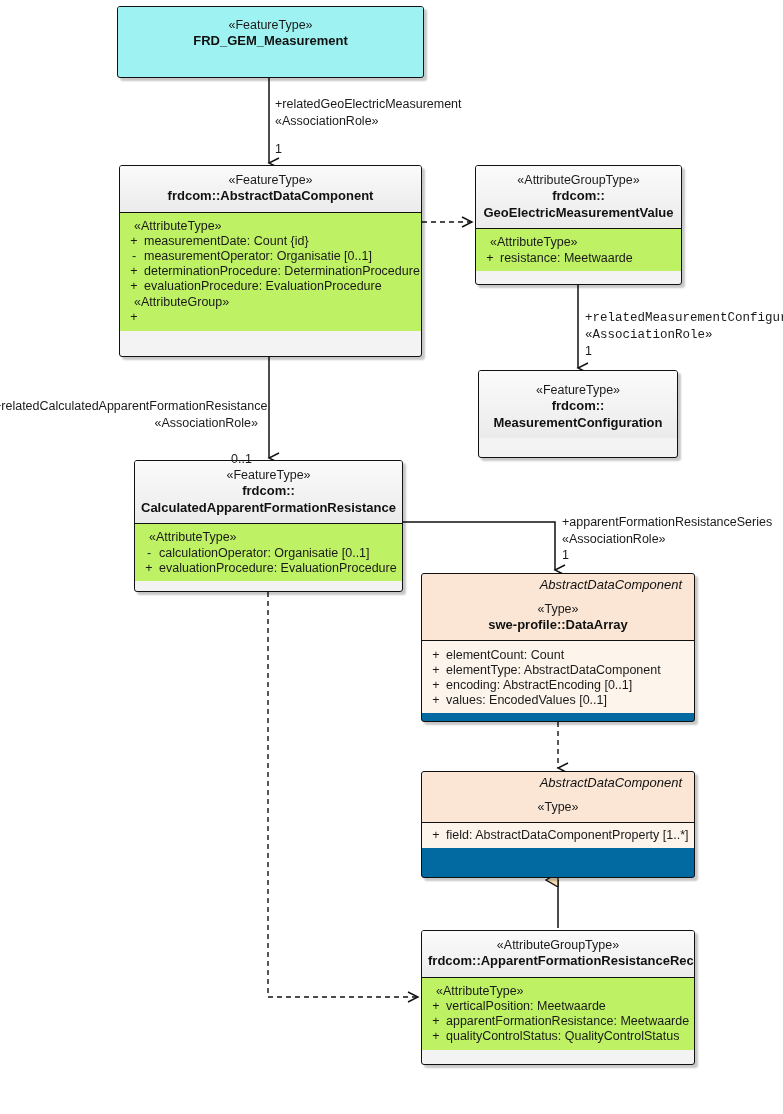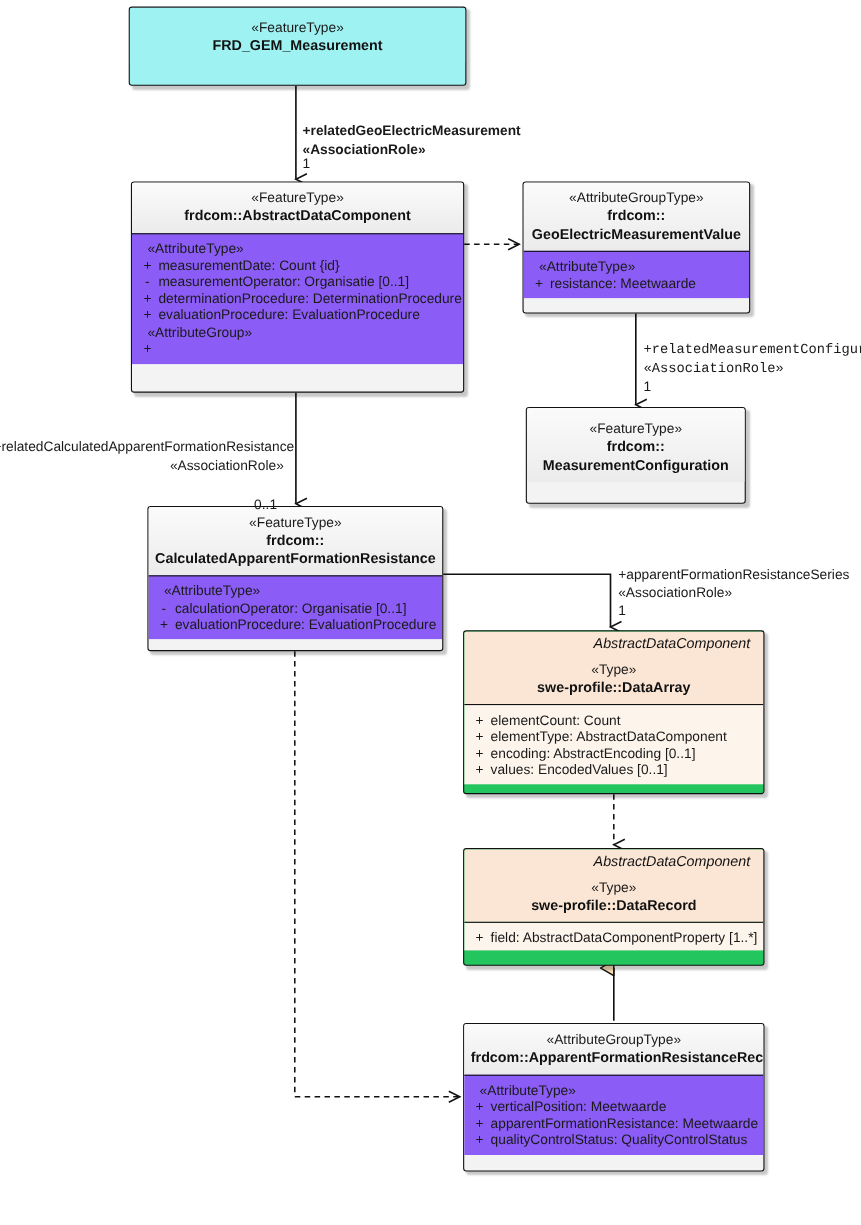--- a/index.html
+++ b/index.html
@@ -76,22 +76,22 @@
     text-align: center;
     flex: 0 0 20px;
   }
   .attr .txt { flex: 1 1 auto; }
 
   
   .tint-cyan   { background: #9ff2f2; }
   .tint-cyan .box-header { background: #9ff2f2; }
   .tint-grey   { background: #f3f3f3; }
   .tint-grey .box-header { background: linear-gradient(to bottom,#fbfbfb,#ebebeb); }
-  .tint-grey .box-body { background: #8b5cf6; }
-  .tint-peach  { background: #22c55e; }
+  .tint-grey .box-body { background: #bef264; }
+  .tint-peach  { background: #0369a1; }
   .tint-peach .box-header { background: #fbe6d5; }
   .tint-peach .box-body  { background: #fdf4ec; }
 
   .edge-label {
     position: absolute;
     font-size: 12.5px;
     color: #1a1a1a;
     white-space: nowrap;
     line-height: 1.33;
   }
@@ -240,21 +240,20 @@
         <span class="vis">+</span>
         <span class="txt">values: EncodedValues [0..1]</span>
       </div>
     </div>
   </div>
 
   <div class="uml-box tint-peach" style="left:421px; top:771px; width:274px; height:107px;">
     <div class="box-header" style="padding-top:0;">
       <div class="abstract-name">AbstractDataComponent</div>
       <div class="stereo" style="margin-top:7px;">«Type»</div>
-      <div class="clsname">swe-profile::DataRecord</div>
     </div>
     <div class="box-body" style="padding-top:5px; padding-bottom:5px;">
       <div class="attr">
         <span class="vis">+</span>
         <span class="txt">field: AbstractDataComponentProperty [1..*]</span>
       </div>
     </div>
   </div>
 
   <div class="uml-box tint-grey" style="left:421px; top:930px; width:274px; height:135px;">
@@ -272,21 +271,21 @@
         <span class="vis">+</span>
         <span class="txt">apparentFormationResistance: Meetwaarde</span>
       </div>
       <div class="attr">
         <span class="vis">+</span>
         <span class="txt">qualityControlStatus: QualityControlStatus</span>
       </div>
     </div>
   </div>
 
-  <div class="edge-label" style="left:275px; top:111px;font-weight:bold;">
+  <div class="edge-label" style="left:275px; top:96px;">
     <div>+relatedGeoElectricMeasurement</div>
     <div>«AssociationRole»</div>
   </div>
   <div class="mult" style="left:275px; top:142px;">1</div>
 
   <div class="edge-label" style="left:585px; top:310px;font-family:Liberation Mono, monospace;">
     <div>+relatedMeasurementConfiguration</div>
     <div>«AssociationRole»</div>
   </div>
   <div class="mult" style="left:585px; top:344px;">1</div>

